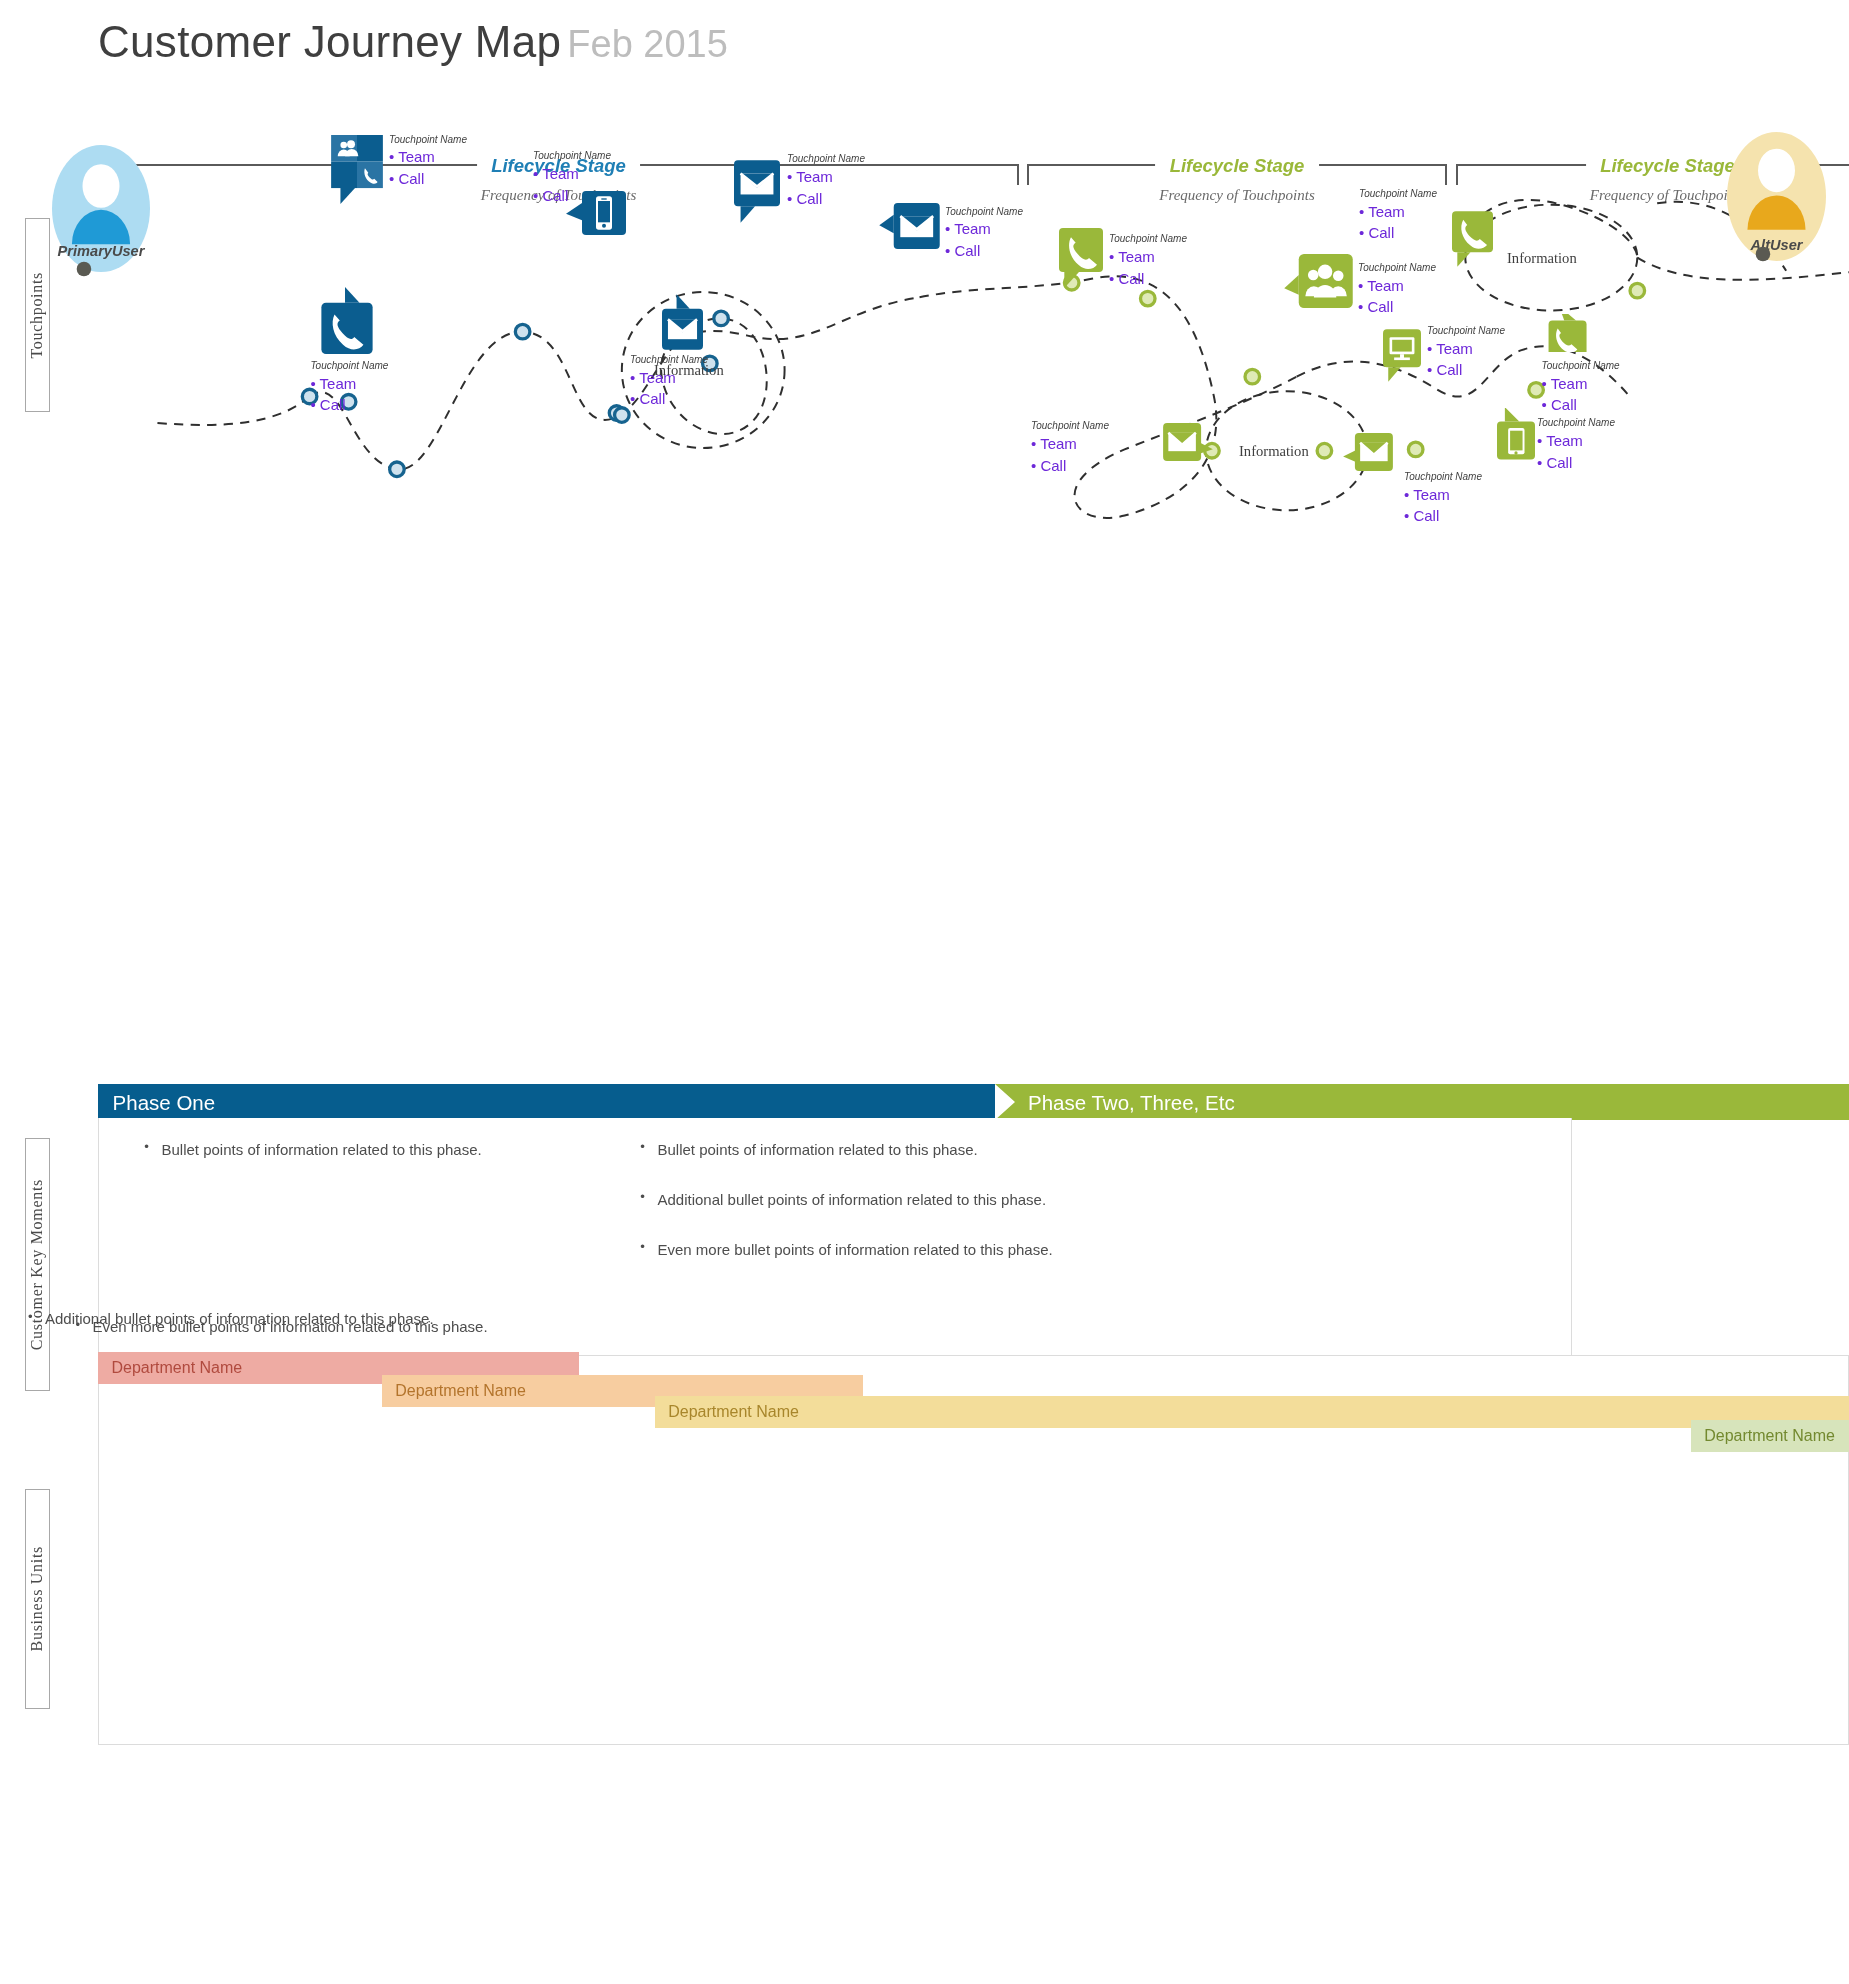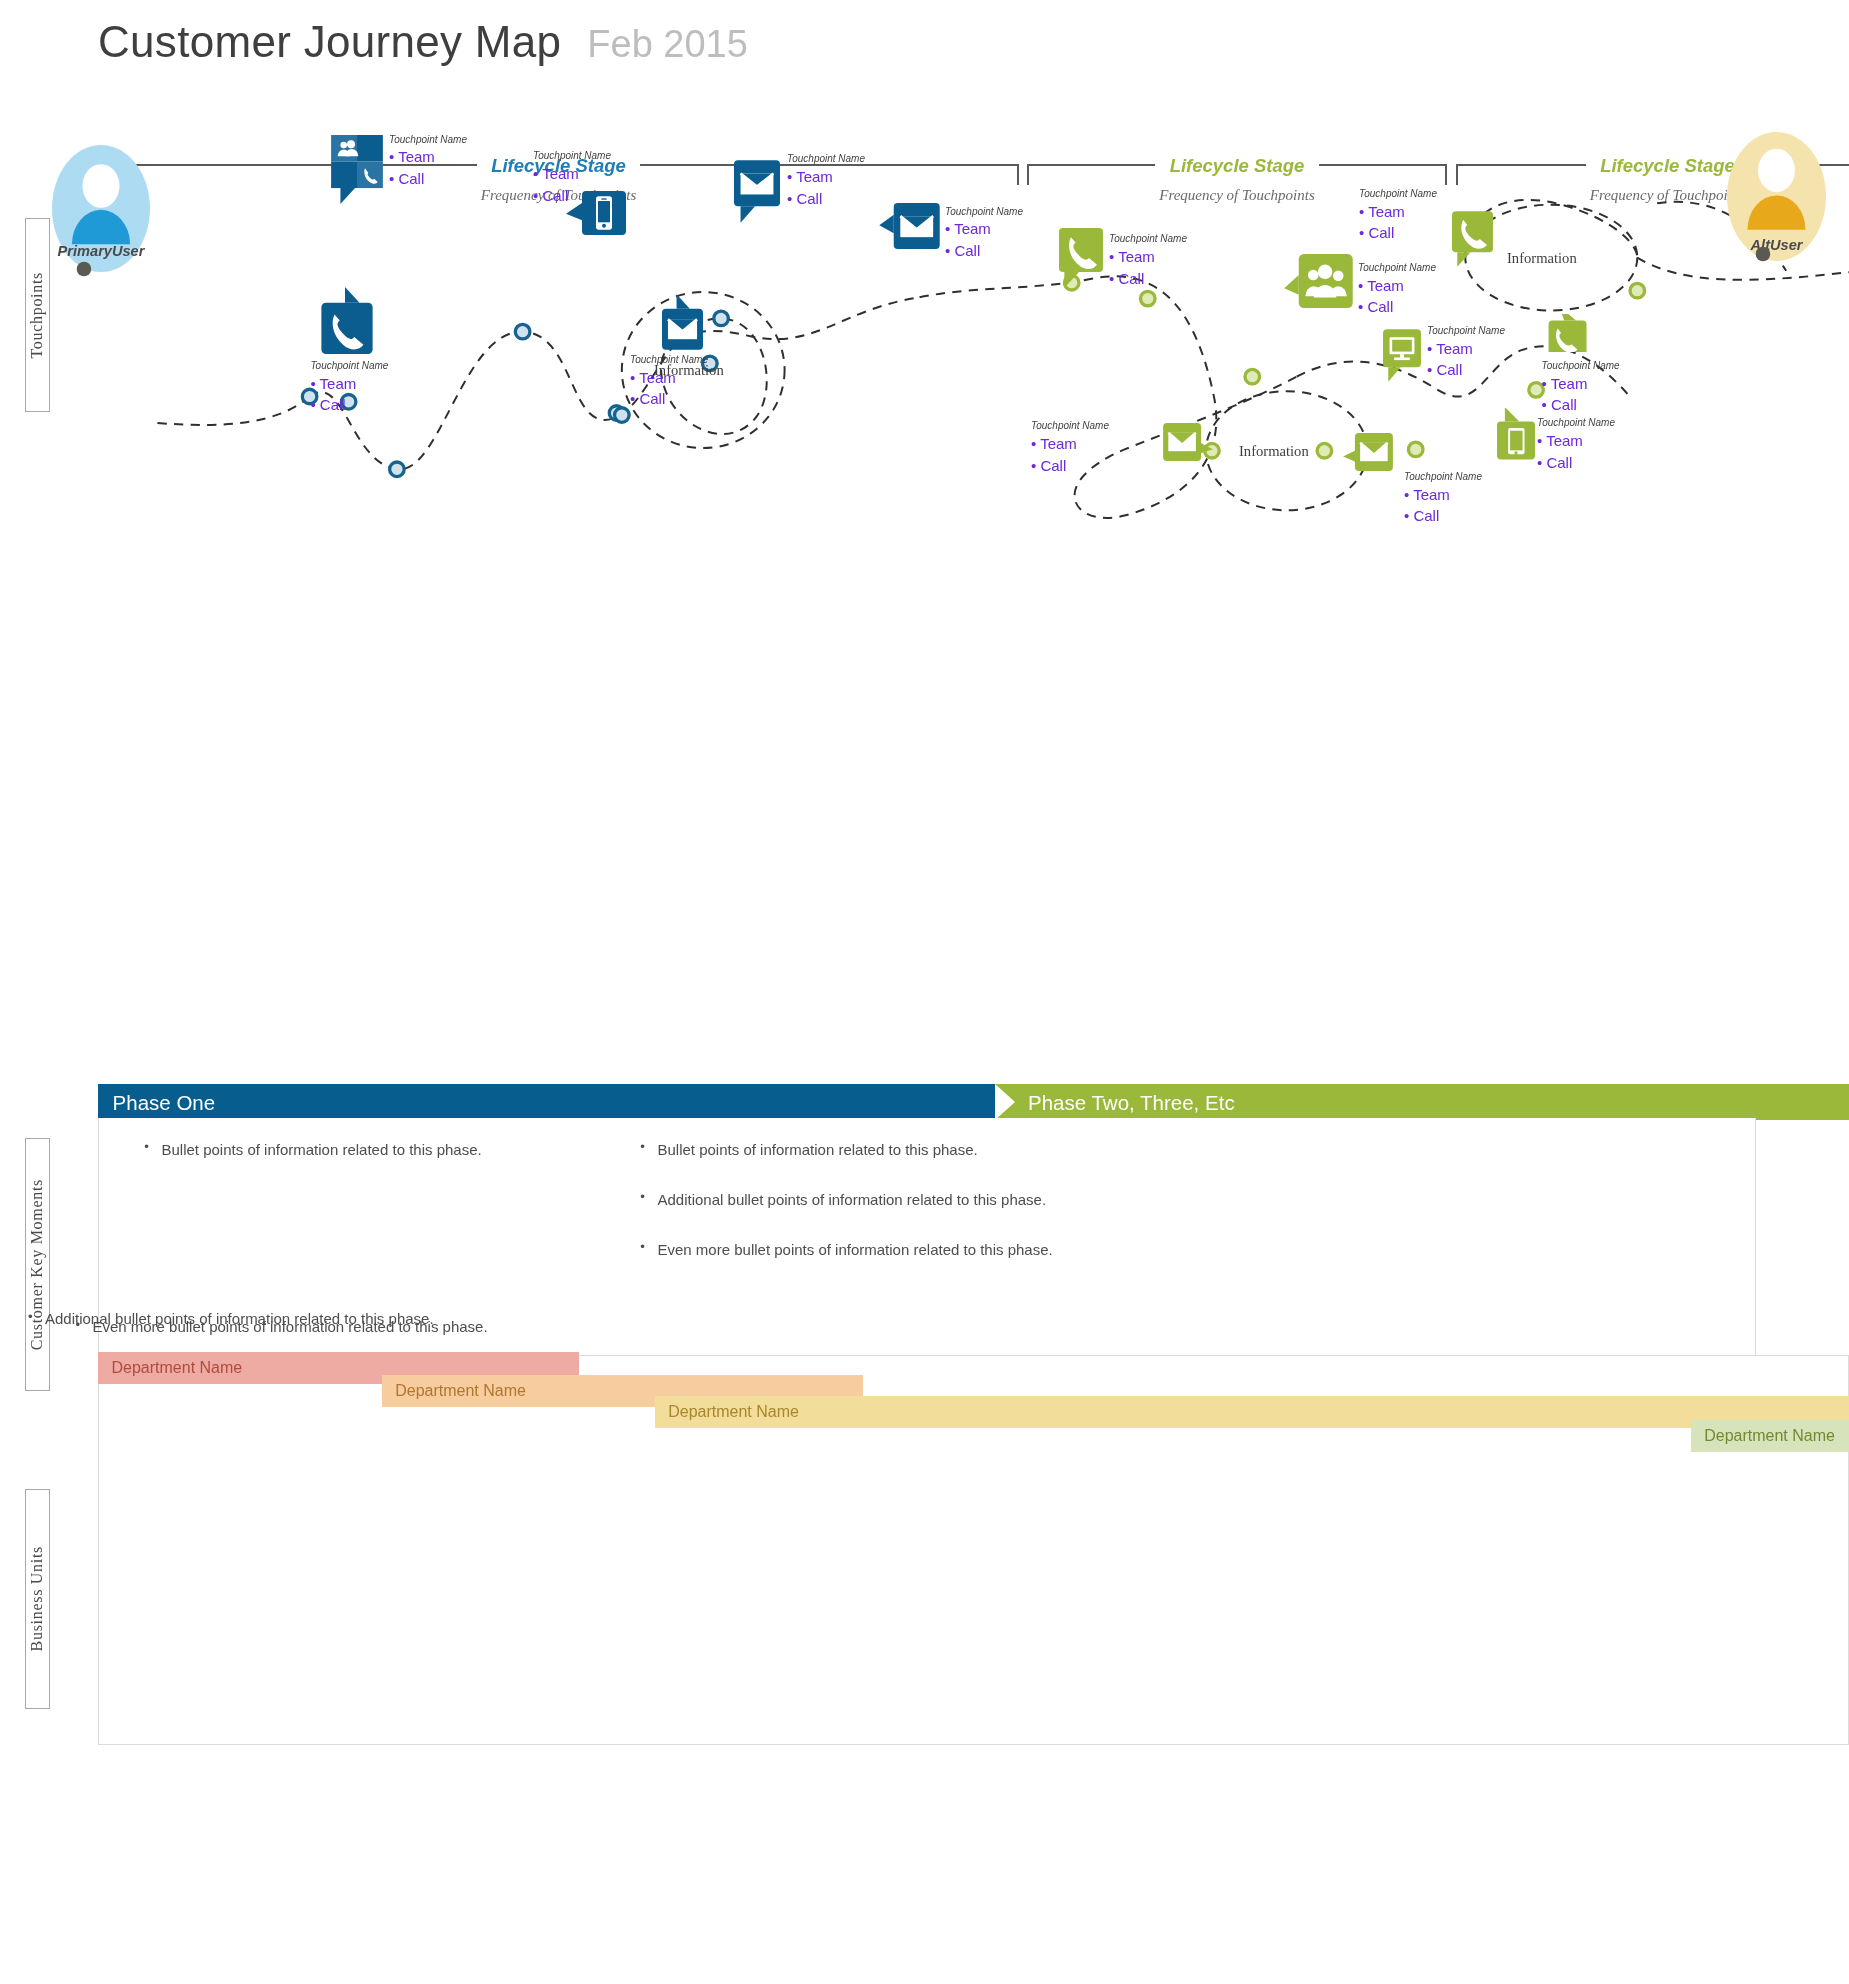--- a/index.html
+++ b/index.html
@@ -4,21 +4,21 @@
 <style>
   html,body{margin:0;padding:0;background:#ffffff;}
   body{
     width:1849px;height:1985px;position:relative;overflow:hidden;
     font-family:"Liberation Sans",sans-serif;color:#404040;
   }
   .abs{position:absolute;}
 
   
   #header{left:98px;top:20px;}
-  #title-row{display:flex;align-items:baseline;gap:26px;}
+  #title-row{display:flex;align-items:baseline;gap:6px;}
   #map-title{font-size:44px;font-weight:300;color:#3f3f3f;letter-spacing:0.3px;line-height:1;}
   #map-date{font-size:38px;font-weight:300;color:#bdbdbd;line-height:1;}
   #map-subtitle{font-size:20px;font-weight:300;color:#6a6a6a;margin-top:16px;}
 
   
   .stage{position:absolute;top:155px;height:40px;}
   .stage .rule{position:absolute;top:9.3px;left:0;right:0;height:0;border-top:2px solid #5a5a5a;}
   .stage .tick-l{position:absolute;top:9.3px;left:0;width:0;height:21px;border-left:2px solid #5a5a5a;}
   .stage .tick-r{position:absolute;top:9.3px;right:0;width:0;height:21px;border-right:2px solid #5a5a5a;}
   .stage .label{position:absolute;top:0;left:50%;transform:translateX(-50%);
@@ -48,21 +48,21 @@
   .tp .tile{position:relative;border-radius:4.6px;}
   .tp .tile svg{position:absolute;left:0;top:0;}
   .tp .txt{position:absolute;white-space:nowrap;}
   .tp .tname{font-size:10px;font-style:italic;color:#3f3f3f;line-height:1.25;}
   .tp .titem{font-size:15px;color:#6d28d9;line-height:1.45;}
 
   .info-label{position:absolute;font-family:"Liberation Serif",serif;font-size:14.6px;
      color:#3f3f3f;white-space:nowrap;}
 
   
-  #keymoments{left:98px;top:1118px;width:1658px;height:285px;
+  #keymoments{left:98px;top:1118px;width:1474px;height:285px;
      border:0.7px solid #dcdcdc;border-top:none;background:#fff;box-sizing:border-box;}
   #phase-bar{position:absolute;left:98px;top:1084px;width:1751px;height:36px;}
   #phase-one{position:absolute;left:0;top:0;width:897px;height:36px;background:#065d8e;}
   #phase-two{position:absolute;left:897px;top:0;width:1024px;height:36px;background:#9ab83a;
      clip-path:polygon(0 0,100% 0,100% 100%,0 100%,20px 50%);}
   .phase-label{position:absolute;top:7.3px;font-size:20.5px;font-weight:300;color:#fff;white-space:nowrap;}
   .bullets{position:absolute;}
   .bullets li{list-style:none;position:relative;font-size:15px;font-weight:300;color:#4d4d4d;
      padding-left:22.5px;margin-bottom:33px;white-space:nowrap;}
   .bullets li:before{content:"\2022";position:absolute;left:5.3px;top:-1.3px;font-size:13.2px;color:#4d4d4d;}

